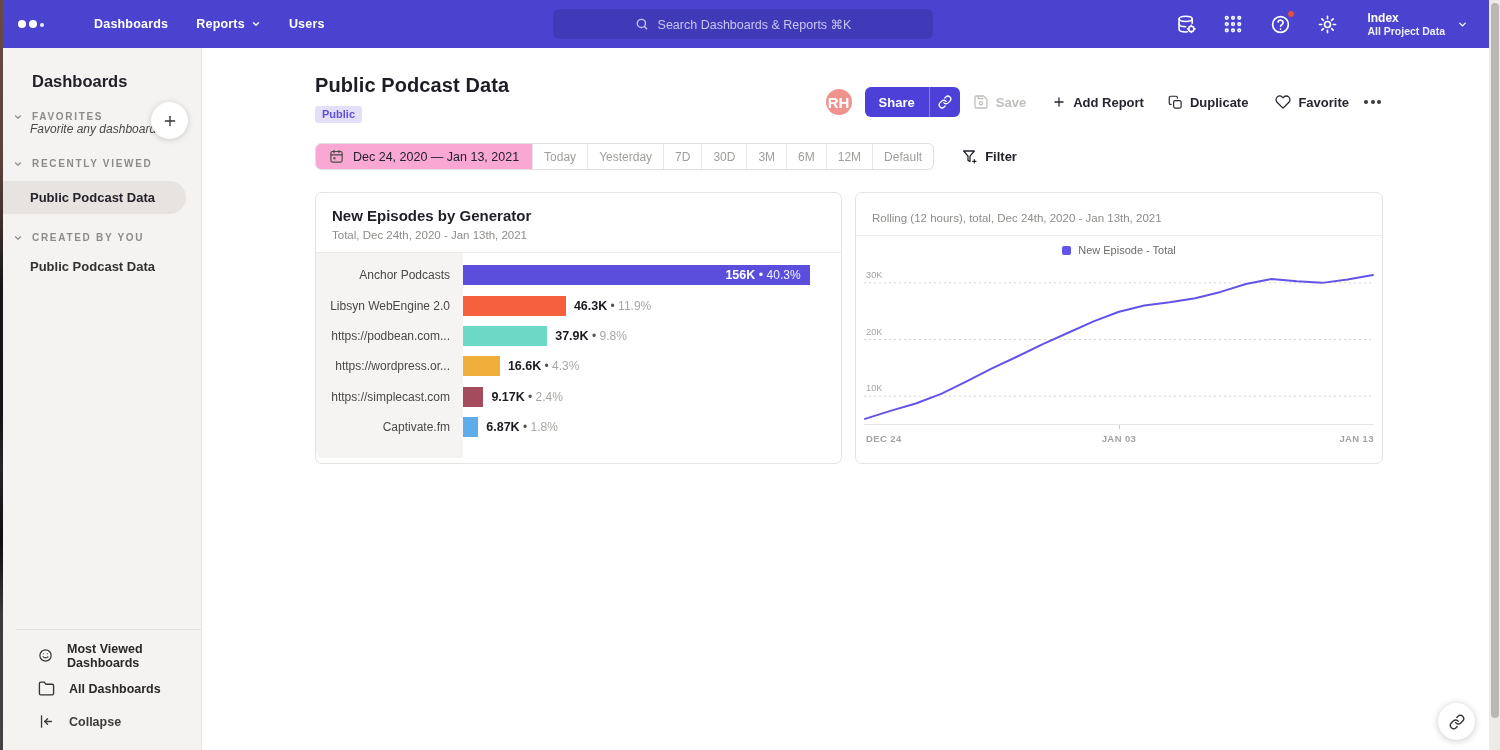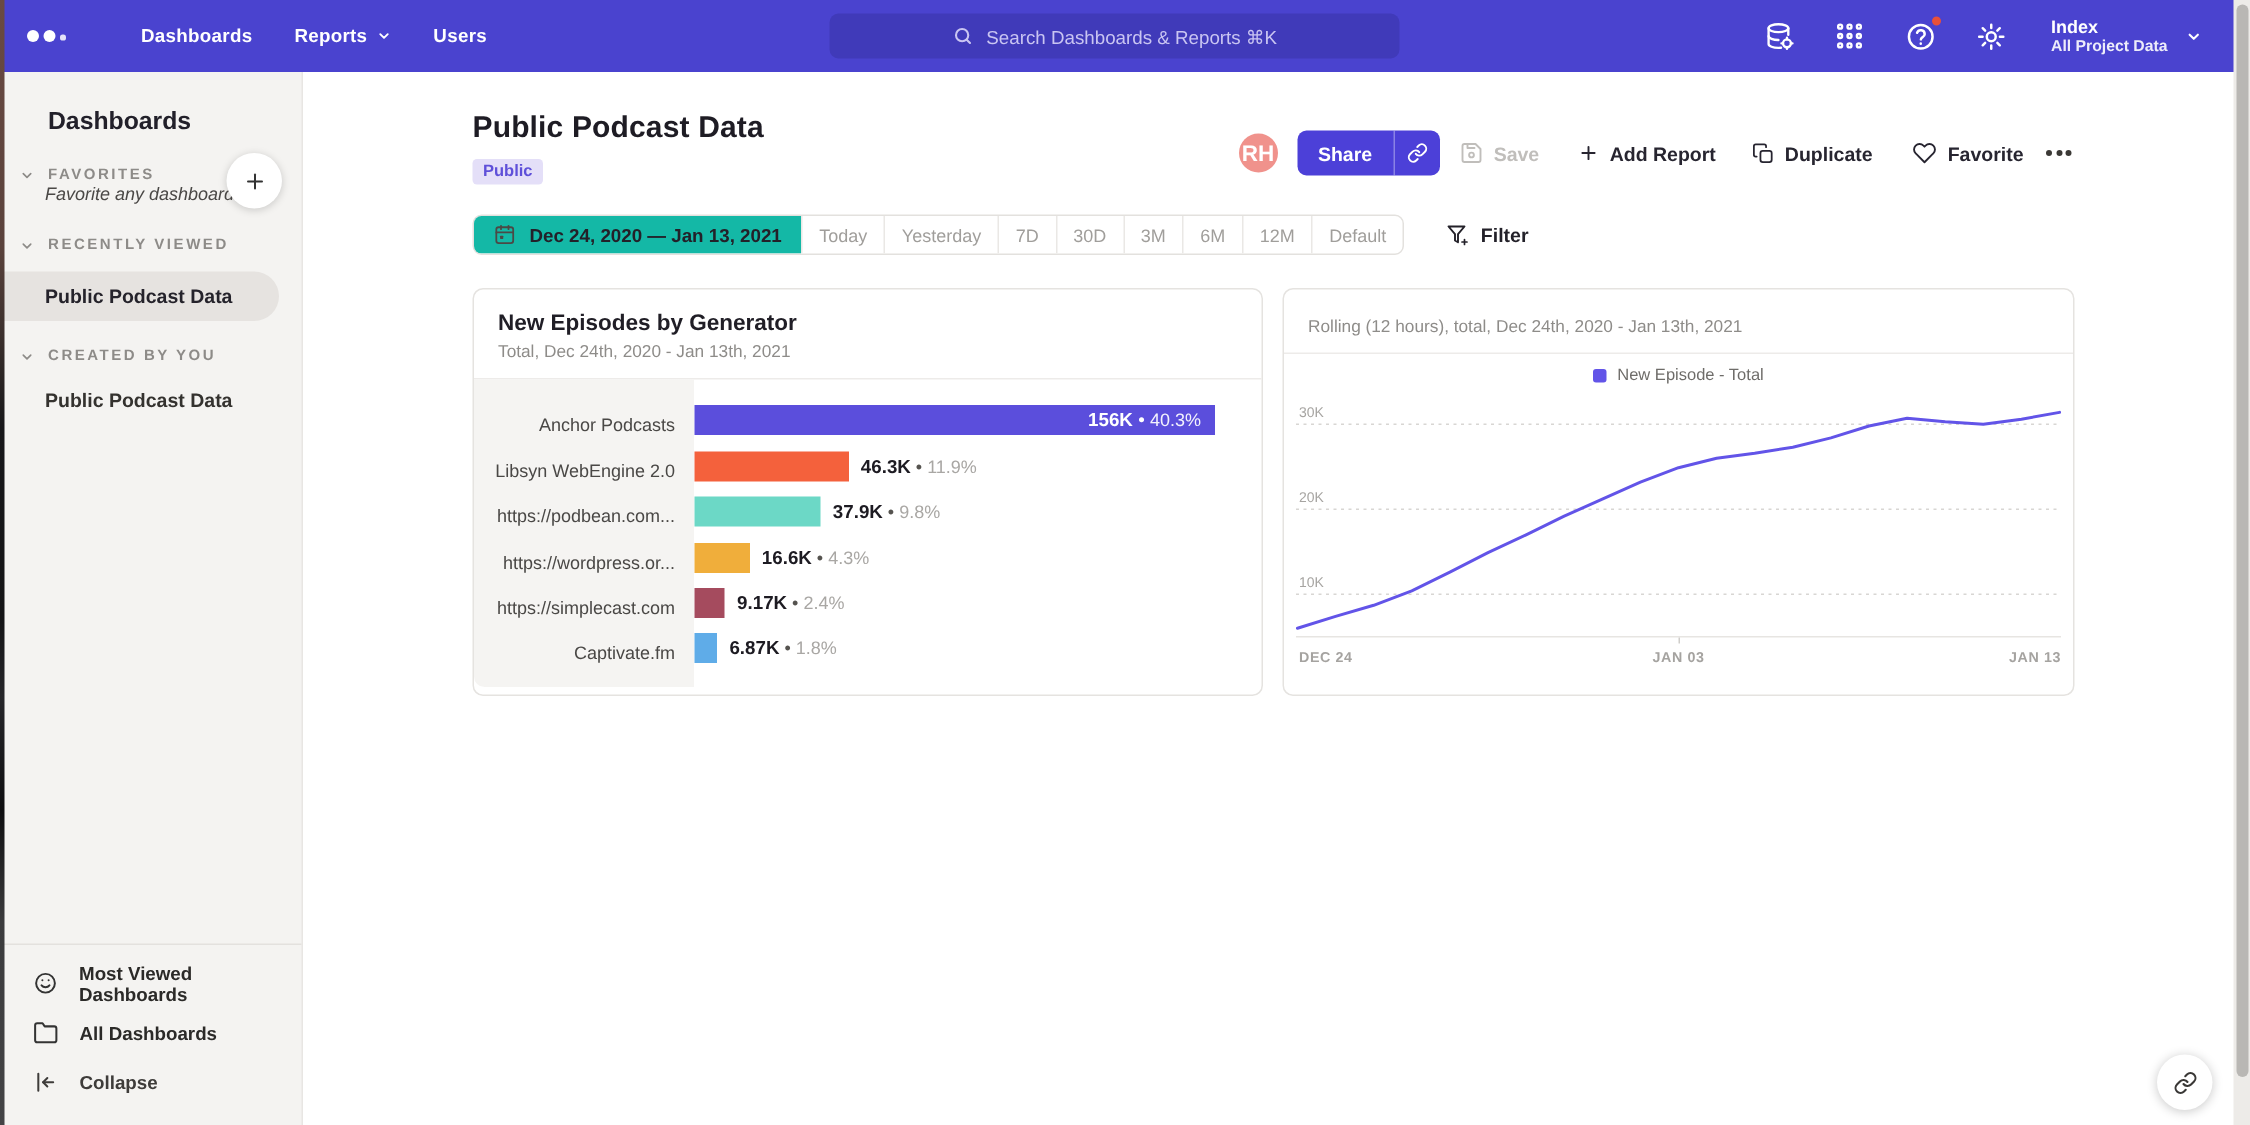--- a/index.html
+++ b/index.html
@@ -41,21 +41,21 @@
   .sb-title { padding:24px 0 0 32px; font-size:16.5px; font-weight:700; color:#22202A; }
   .add-btn { position:absolute; top:54px; right:13px; width:37px; height:37px; border-radius:50%; background:#fff;
     border:none; box-shadow:0 1px 6px rgba(0,0,0,.18); display:grid; place-items:center; color:#333; cursor:pointer; }
   .sb-section { margin-top:22px; }
   .sb-section-head { display:flex; align-items:center; gap:9px; padding-left:13px; color:#8D8B88; cursor:pointer; }
   .sb-section-head .lbl { font-size:10px; font-weight:700; letter-spacing:1.7px; }
   .sb-empty { padding-left:30px; font-size:12px; font-style:italic; color:#4A4846; }
   .sb-item { margin-top:16px; padding-left:30px; font-size:13px; font-weight:600; color:#34322F; cursor:pointer; }
   .sb-item.active { margin-top:12px; padding:0 0 0 30px; width:186px; height:33px; display:flex; align-items:center;
     background:#E6E3E0; border-radius:0 17px 17px 0; font-weight:700; color:#25232B; }
-  .sb-footer { position:absolute; left:0; right:0; bottom:0; border-top:1px solid #E3E1DE; padding:9px 0 12px; }
+  .sb-footer { position:absolute; left:16px; right:0; bottom:0; border-top:1px solid #E3E1DE; padding:9px 0 12px; }
   .sb-foot-item { height:33px; display:flex; align-items:center; gap:14px; padding-left:22px; font-size:12.5px;
     font-weight:700; color:#2B2A28; cursor:pointer; }
   .sb-foot-item.muted { font-weight:600; color:#3E3C3A; }
 
   
   .main { position:absolute; left:202px; top:48px; right:0; bottom:0; background:#fff; }
   .content { position:absolute; left:113px; right:117px; top:0; }
   .header-row { display:flex; justify-content:space-between; align-items:flex-start; margin-top:26px; }
   .page-title { font-size:20px; font-weight:700; color:#1E1C24; letter-spacing:.1px; }
   .badge { display:inline-block; margin-top:9px; font-size:11px; font-weight:600; padding:2px 7px 3px;
@@ -76,38 +76,38 @@
   .act.add { margin-left:26px; }
   .act.dup { margin-left:24px; }
   .act.fav { margin-left:27px; }
   .more-btn { margin-left:13px; display:flex; gap:2.5px; background:none; border:none; cursor:pointer; padding:4px 2px; }
   .more-btn i { width:4px; height:4px; border-radius:50%; background:#3B3936; }
 
   .date-row { display:flex; align-items:center; margin-top:20px; }
   .range-group { display:flex; height:27px; border:1px solid #E3E1DE; border-radius:6px; overflow:hidden; background:#fff; }
   .seg { display:flex; align-items:center; padding:0 11px; font-size:12px; color:#A09E9B; border-left:1px solid #EAE8E5;
     cursor:pointer; white-space:nowrap; }
-  .seg.current { border-left:none; background:#14b8a6; gap:9px; font-weight:700; color:#232129; font-size:12.5px; padding:0 13px; }
+  .seg.current { border-left:none; background:#f9a8d4; gap:9px; font-weight:400; color:#232129; font-size:12.5px; padding:0 13px; }
   .filter-btn { margin-left:27px; display:flex; align-items:center; gap:8px; background:none; border:none;
     font-size:13px; font-weight:700; color:#232129; font-family:inherit; cursor:pointer; }
 
   
   .cards { display:flex; gap:13px; margin-top:22px; }
   .card { background:#fff; border:1px solid #E5E3E0; border-radius:7px; height:272px; }
   .card.bar-card { width:527px; }
   .card.line-card { flex:1; }
   .card-head { padding:14px 16px 11px; border-bottom:1px solid #EDEBE9; }
   .card-title { font-size:15px; font-weight:700; color:#201E26; }
   .card-sub { margin-top:5px; font-size:11.5px; color:#8E8C89; }
 
   
   .bar-body { height:205px; padding-top:7px;
     background:linear-gradient(to right, #F5F4F2 0 147px, transparent 147px);
     border-radius:0 0 7px 7px; }
-  .bar-row { height:30.4px; display:flex; align-items:flex-end; }
+  .bar-row { height:30.4px; display:flex; align-items:center; }
   .bar-label { width:147px; padding-right:13px; text-align:right; font-size:12px; color:#4A4846; }
   .bar-zone { flex:1; display:flex; align-items:center; padding-right:10px; }
   .bar { height:20px; flex-shrink:0; }
   .bar.inside { display:flex; align-items:center; justify-content:flex-end; padding-right:9px; white-space:nowrap; }
   .bar-val { margin-left:8px; font-size:12.5px; white-space:nowrap; }
   .bar-val b, .bar.inside b { font-weight:700; color:#1D1B22; font-size:12.5px; }
   .bar-val .sep { color:#55534F; font-size:12px; }
   .bar-val .pct { color:#A9A7A4; font-size:12px; }
   .bar.inside b, .bar.inside .sep { color:#fff; }
   .bar.inside .pct { color:rgba(255,255,255,.92); font-size:12px; }

